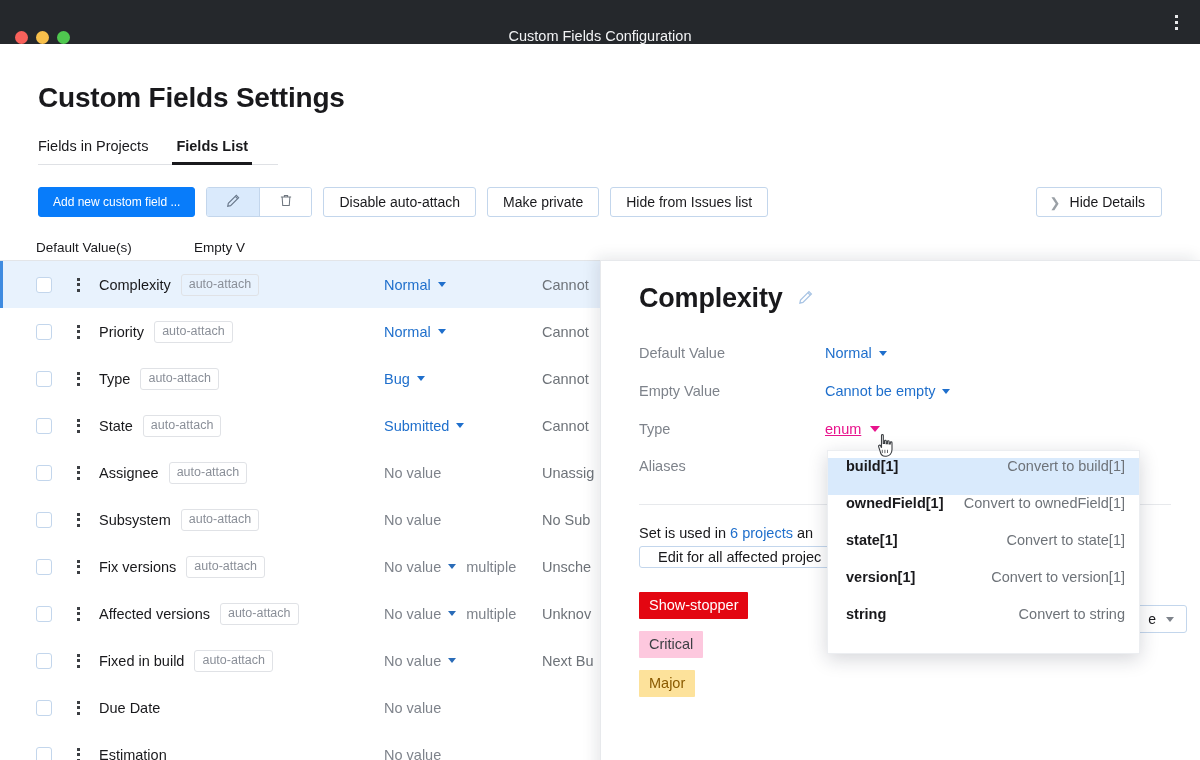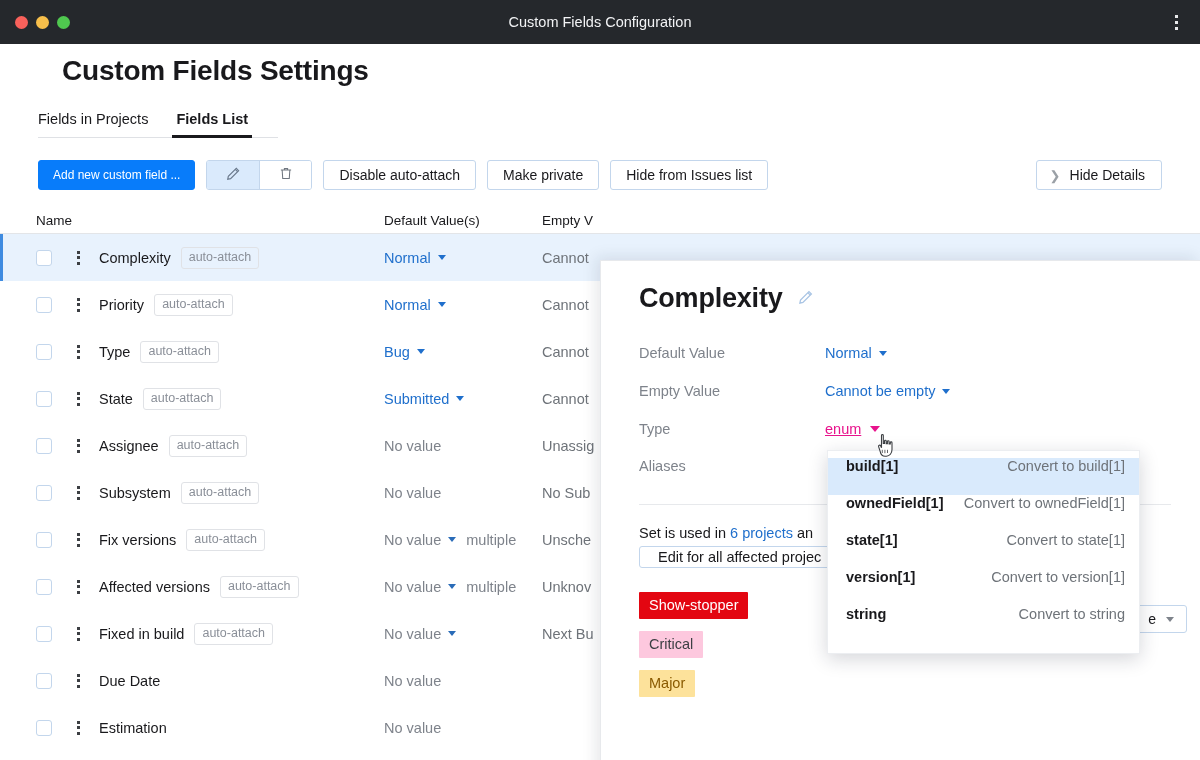--- a/index.html
+++ b/index.html
@@ -10,21 +10,21 @@
     background: #ffffff;
     overflow: hidden;
     position: relative;
   }
 
   
   #titlebar {
     height: 44px;
     background: #25282c;
     display: flex;
-    align-items: center;
+    align-items: flex-end;
     position: relative;
   }
   #traffic { display: flex; gap: 8px; padding-left: 15px; }
   .dot { width: 13px; height: 13px; border-radius: 50%; }
   .dot.red { background: #f8615b; }
   .dot.yellow { background: #f7bf4b; }
   .dot.green { background: #4fc84f; }
   #win-title {
     position: absolute; left: 0; right: 0;
     text-align: center;
@@ -38,21 +38,21 @@
     display: flex; flex-direction: column; align-items: center; justify-content: center;
     gap: 3px; cursor: pointer;
   }
   #win-menu i { display:block; width: 3px; height: 3px; background: #e8e9eb; }
 
   
   #page { position: relative; height: 716px; background: #fff; }
 
   #page-title {
     font-size: 28px; font-weight: bold; color: #19191c;
-    padding: 11px 0 0 38px; letter-spacing: -0.2px; margin-left: 24px;
+    padding: 38px 0 0 38px; letter-spacing: -0.2px;
   }
 
   
   #tabs {
     margin: 24px 0 0 38px;
     display: flex; align-items: flex-end;
     border-bottom: 1px solid #dfe1e5;
     width: 240px;
     position: relative;
   }
@@ -319,21 +319,20 @@
     <button class="btn">Hide from Issues list</button>
 
     <button class="btn" id="hide-details-btn">
       <span class="chev">❯</span>
       <span>Hide Details</span>
     </button>
   </div>
 
   <div id="table">
     <div id="thead">
-      <div class="col-name">Name</div>
       <div class="col-default">Default Value(s)</div>
       <div class="col-empty">Empty V</div>
     </div>
     <div id="tbody">
         <div class="row selected">
           <div class="cell-name">
             <span class="cbx"></span>
             <span class="kebab">
               <i></i>
               <i></i>

